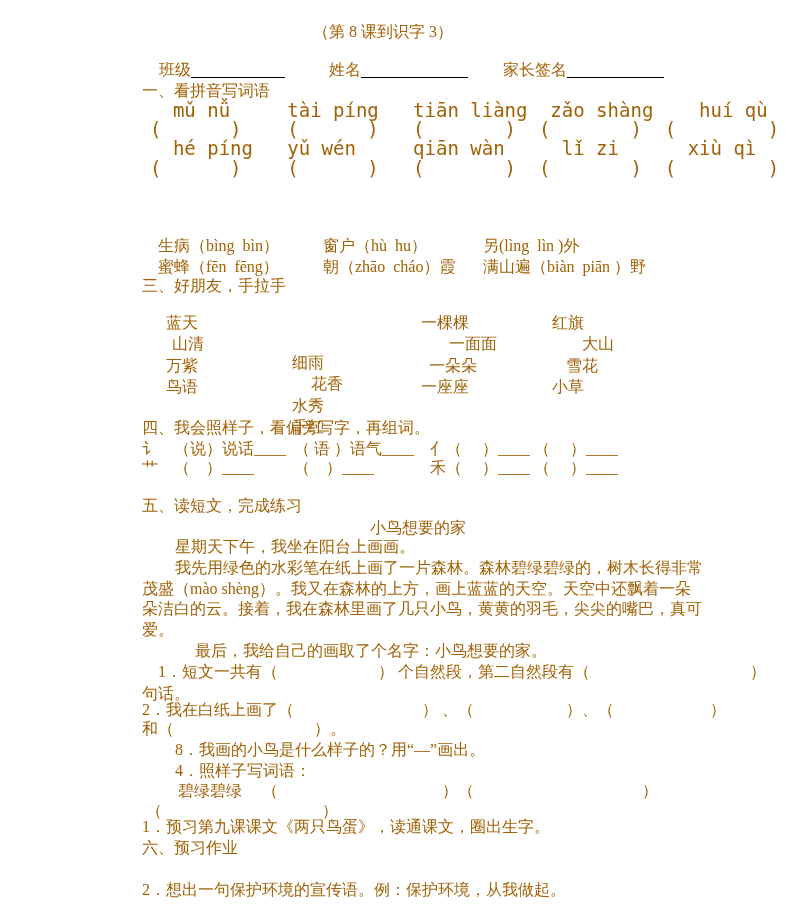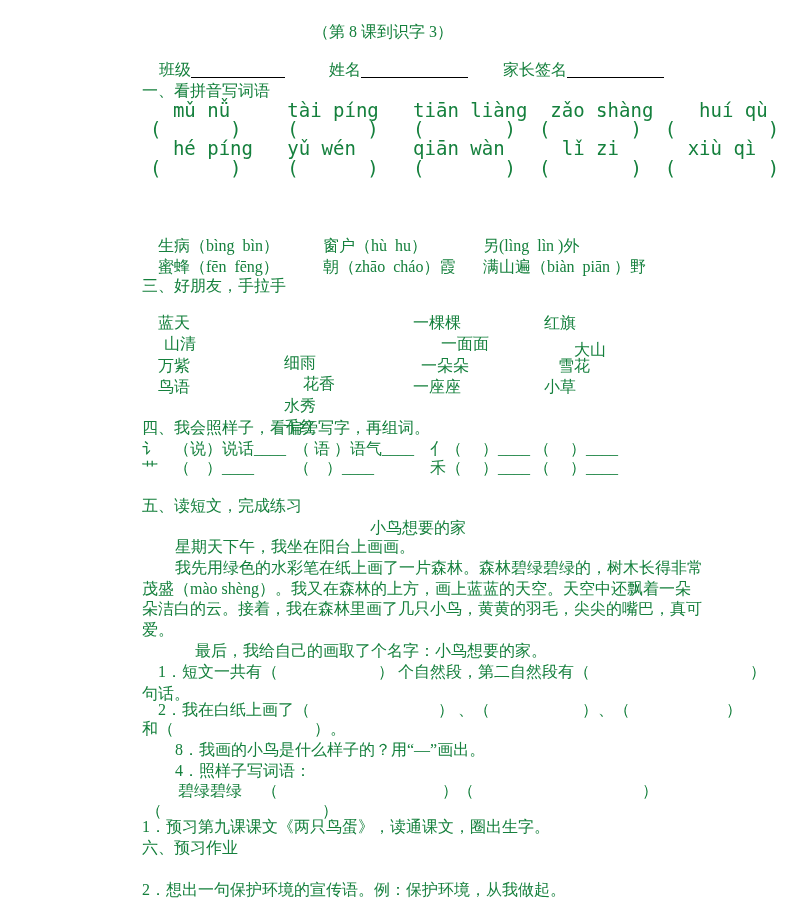--- a/index.html
+++ b/index.html
@@ -1,28 +1,28 @@
 <!DOCTYPE html>
 <html><head>
 <meta charset="utf-8">
 <style>
   html,body{margin:0;padding:0;background:#ffffff;}
   .page{
-    position:relative;width:800px;height:914px;background:#fff;color:#15803d;
+    position:relative;width:800px;height:914px;background:#fff;color:#a16207;
     font-family:"Liberation Serif","DejaVu Serif",serif;font-size:16px;overflow:hidden;
   }
   .line{position:absolute;white-space:pre;line-height:17px;}
   .mono{font-family:"DejaVu Sans Mono",monospace;font-size:19px;line-height:16px;}
   .blank{display:inline-block;border-bottom:1px solid #000;height:14px;vertical-align:bottom;}
   .gap{display:inline-block;}
   .flexrow span{display:inline-block;white-space:pre;vertical-align:top;}
   .s2c1{width:165px;} .s2c2{width:160px;}
-  .s3row .c1{width:126px;} .s3row .c2{width:129px;margin-top:40px;} .s3row .c3{width:131px;}
+  .s3row .c1{width:126px;margin-left:8px;} .s3row .c2{width:129px;margin-top:40px;} .s3row .c3{width:131px;}
   .s3row.r2 .c1{padding-left:6px;} .s3row.r2 .c2{padding-left:13px;}
-  .s3row.r2 .c3{padding-left:9px;}  .s3row.r2 .c4{padding-left:2px;margin-top:6px;}
+  .s3row.r2 .c3{padding-left:9px;}  .s3row.r2 .c4{padding-left:2px;}
   .s3row.r3 .c3{padding-left:8px;}  .s3row.r3 .c4{padding-left:6px;}
 </style>
 </head>
 <body>
 
 <div class="page">
 
   <div class="line" style="left:313px;top:23px">（第 8 课到识字 3）</div>
 
   <div class="line" style="left:143px;top:44px">
@@ -63,21 +63,21 @@
   <div class="line" style="left:142px;top:497px">五、读短文，完成练习</div>
   <div class="line" style="left:370px;top:519px">小鸟想要的家</div>
   <div class="line" style="left:175px;top:538px">星期天下午，我坐在阳台上画画。</div>
   <div class="line" style="left:175px;top:559px">我先用绿色的水彩笔在纸上画了一片森林。森林碧绿碧绿的，树木长得非常</div>
   <div class="line" style="left:142px;top:580px">茂盛（mào shèng）。我又在森林的上方，画上蓝蓝的天空。天空中还飘着一朵</div>
   <div class="line" style="left:142px;top:600px">朵洁白的云。接着，我在森林里画了几只小鸟，黄黄的羽毛，尖尖的嘴巴，真可</div>
   <div class="line" style="left:142px;top:621px">爱。</div>
   <div class="line" style="left:195px;top:642px">最后，我给自己的画取了个名字：小鸟想要的家。</div>
   <div class="line" style="left:158px;top:663px">1．短文一共有（                         ） 个自然段，第二自然段有（                                        ）</div>
   <div class="line" style="left:142px;top:685px">句话。</div>
-  <div class="line" style="left:158px;top:701px">2．我在白纸上画了（                                ） 、（                       ）、（                        ）</div>
+  <div class="line" style="left:142px;top:701px">2．我在白纸上画了（                                ） 、（                       ）、（                        ）</div>
   <div class="line" style="left:142px;top:720px">和（                                   ）。</div>
   <div class="line" style="left:175px;top:741px">8．我画的小鸟是什么样子的？用“—”画出。</div>
   <div class="line" style="left:175px;top:762px">4．照样子写词语：</div>
   <div class="line" style="left:178px;top:782px">碧绿碧绿     （                                         ）（                                          ）</div>
   <div class="line" style="left:146px;top:802px">（                                        ）</div>
 
   <div class="line" style="left:142px;top:839px">六、预习作业</div>
   <div class="line" style="left:142px;top:818px">1．预习第九课课文《两只鸟蛋》，读通课文，圈出生字。</div>
   <div class="line" style="left:142px;top:881px">2．想出一句保护环境的宣传语。例：保护环境，从我做起。</div>
 

